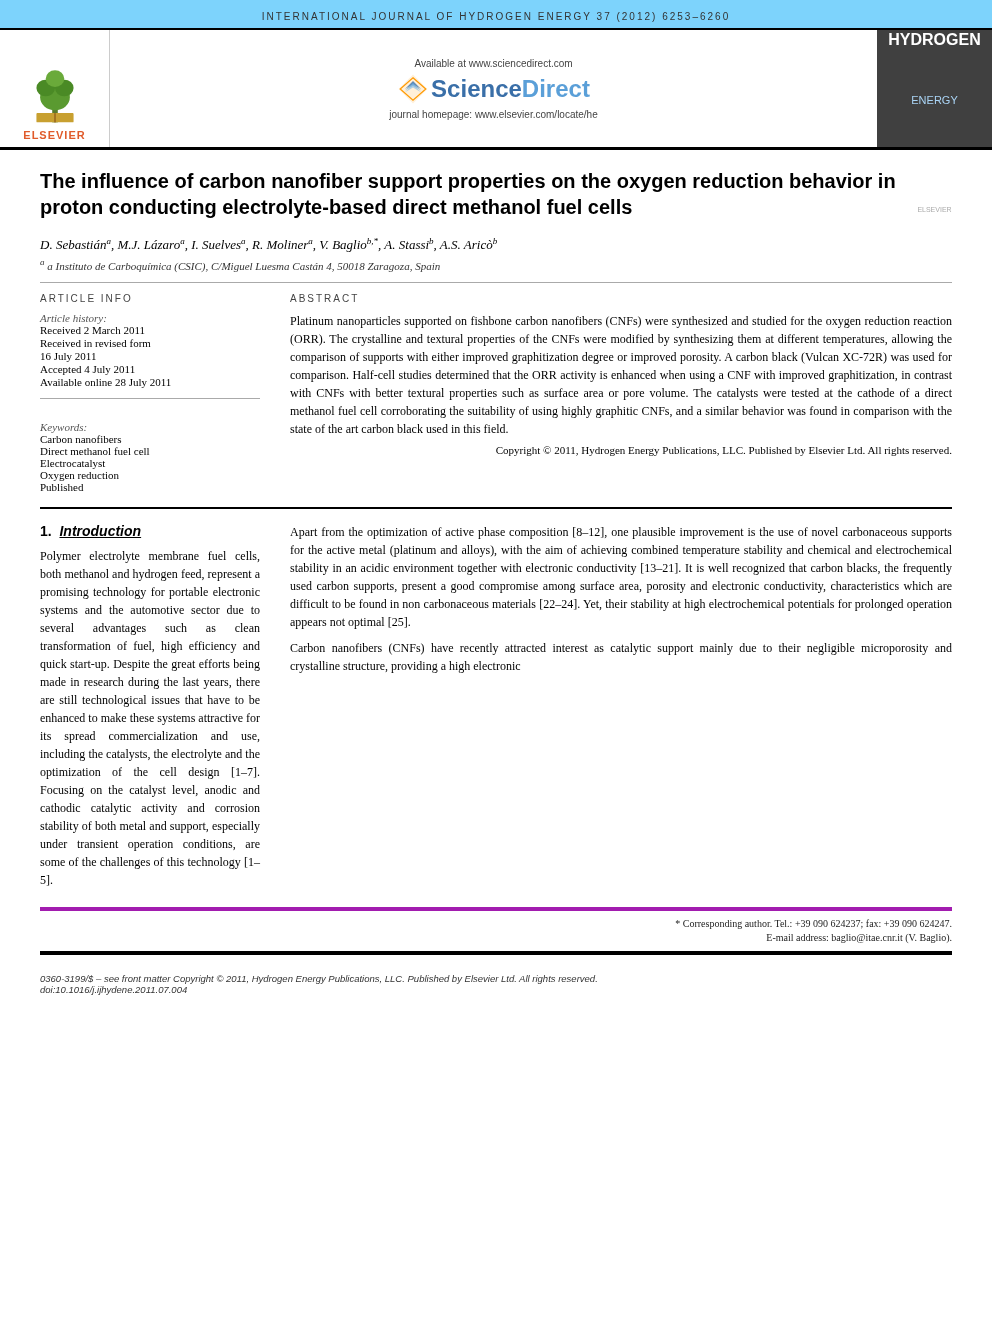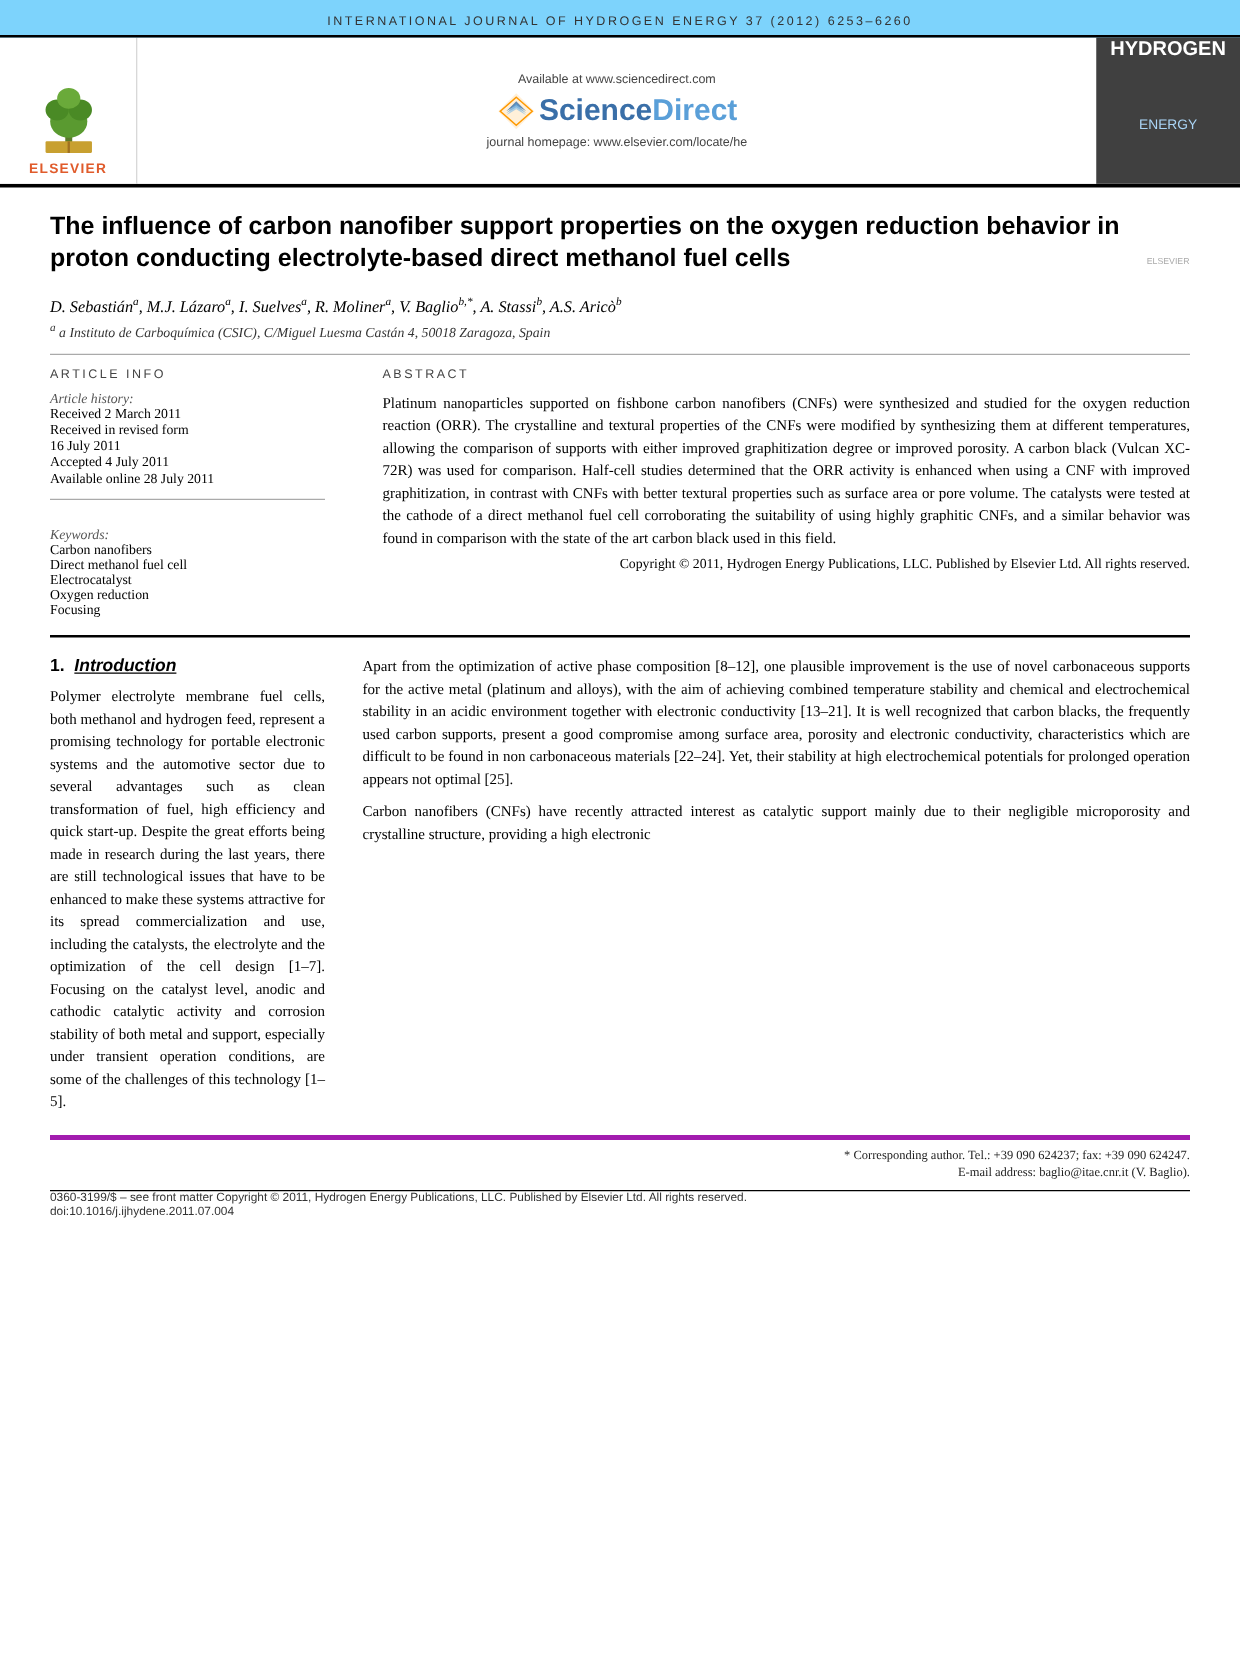--- a/index.html
+++ b/index.html
@@ -174,21 +174,21 @@
     
     .thin-divider {
       border: none;
       border-top: 1px solid #aaa;
       margin: 10px 0;
     }
 
     
     .two-col {
       display: flex;
-      gap: 46px;
+      gap: 30px;
       margin-top: 10px;
     }
     .left-col {
       width: 220px;
       min-width: 220px;
     }
     .right-col {
       flex: 1;
     }
 
@@ -298,26 +298,27 @@
     }
     .footnote-text {
       font-size: 10px;
       font-family: "Times New Roman", serif;
       line-height: 1.4;
       color: #222;
     }
 
     
     .bottom-copyright {
-      border-top: 1px solid #000000;
-      padding-top: 0;
+      border-top: 4px solid #000000;
+      padding-top: 18px;
       margin-top: 6px;
       font-size: 9.5px;
       font-family: Arial, sans-serif;
       color: #333;
+      font-style: italic;
     }
   </style>
 </head>
 <body>
 
 <div class="journal-header">
   <span class="journal-title-line">INTERNATIONAL JOURNAL OF HYDROGEN ENERGY 37 (2012) 6253–6260</span>
 </div>
 
 <div class="top-banner">
@@ -392,21 +393,21 @@
       <div class="info-value">Available online 28 July 2011</div>
 
       <hr class="thin-divider">
 
       <div class="keywords-section">
         <div class="info-label">Keywords:</div>
         <div class="keyword-item">Carbon nanofibers</div>
         <div class="keyword-item">Direct methanol fuel cell</div>
         <div class="keyword-item">Electrocatalyst</div>
         <div class="keyword-item">Oxygen reduction</div>
-        <div class="keyword-item">Focusing</div>
+        <div class="keyword-item">Published</div>
       </div>
     </div>
 
     <div class="right-col">
       <div class="section-label">ABSTRACT</div>
       <div class="abstract-text">Platinum nanoparticles supported on fishbone carbon nanofibers (CNFs) were synthesized and studied for the oxygen reduction reaction (ORR). The crystalline and textural properties of the CNFs were modified by synthesizing them at different temperatures, allowing the comparison of supports with either improved graphitization degree or improved porosity. A carbon black (Vulcan XC-72R) was used for comparison. Half-cell studies determined that the ORR activity is enhanced when using a CNF with improved graphitization, in contrast with CNFs with better textural properties such as surface area or pore volume. The catalysts were tested at the cathode of a direct methanol fuel cell corroborating the suitability of using highly graphitic CNFs, and a similar behavior was found in comparison with the state of the art carbon black used in this field.</div>
       <div class="copyright-text">Copyright © 2011, Hydrogen Energy Publications, LLC. Published by Elsevier Ltd. All rights reserved.</div>
     </div>
   </div>
 

